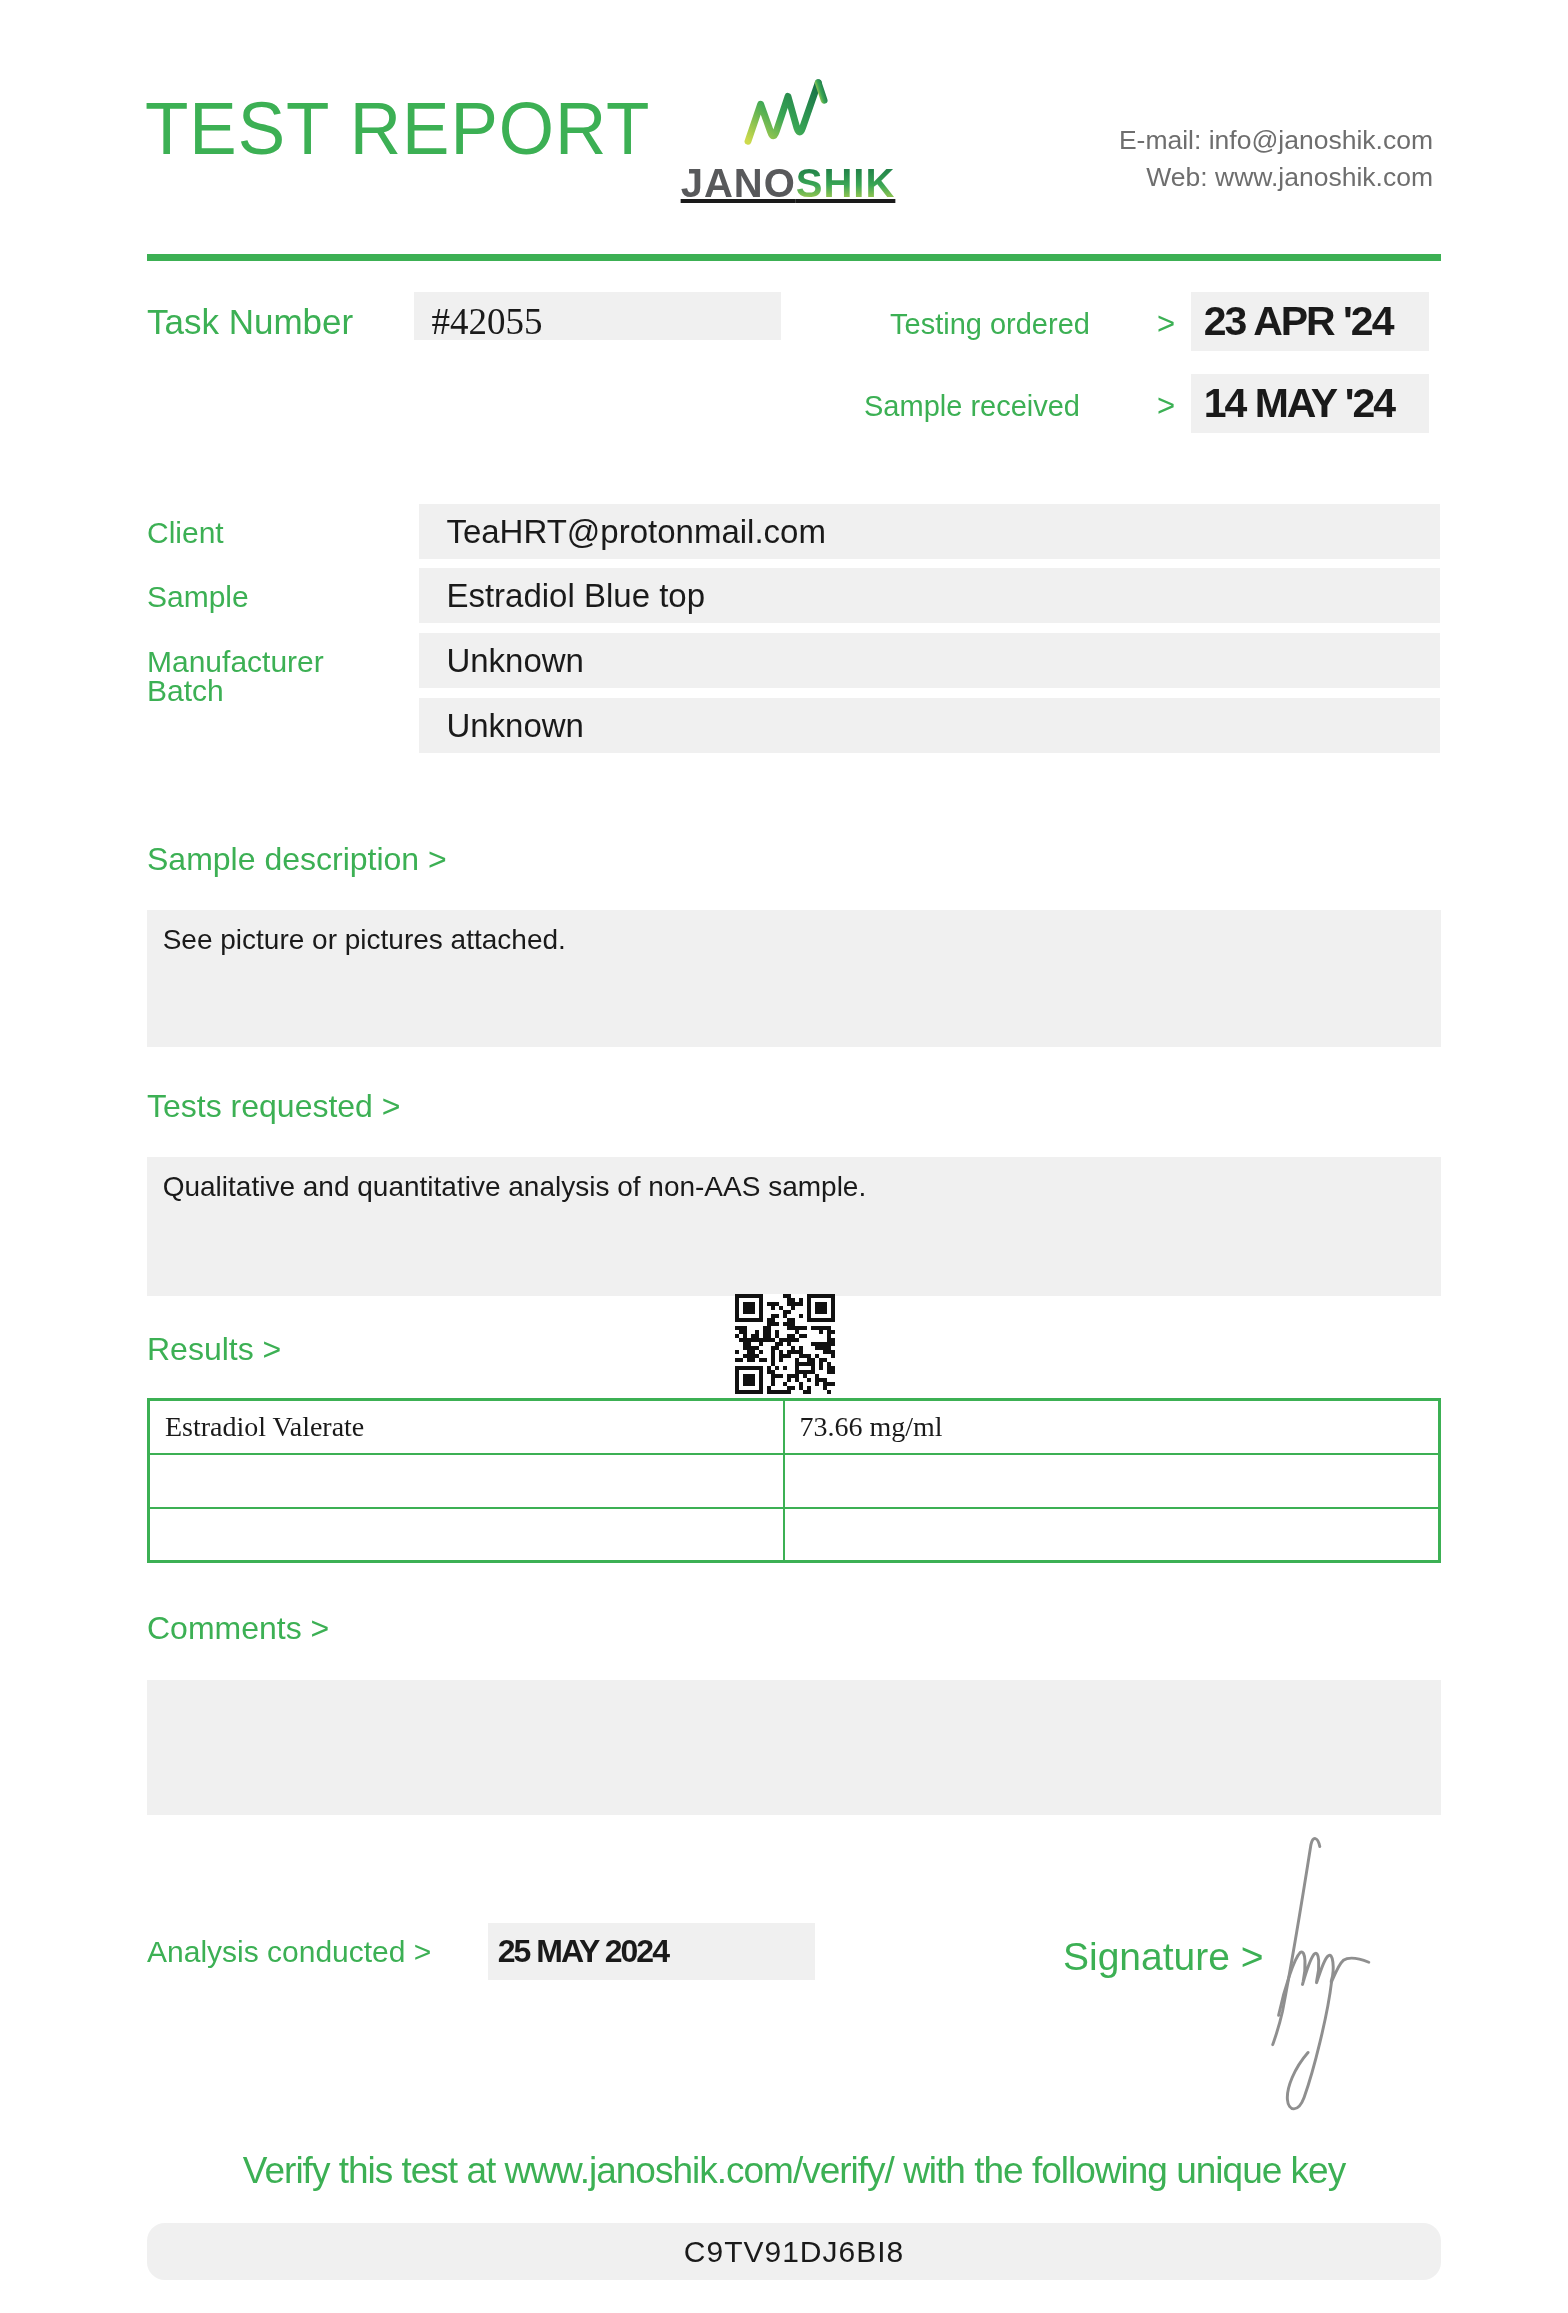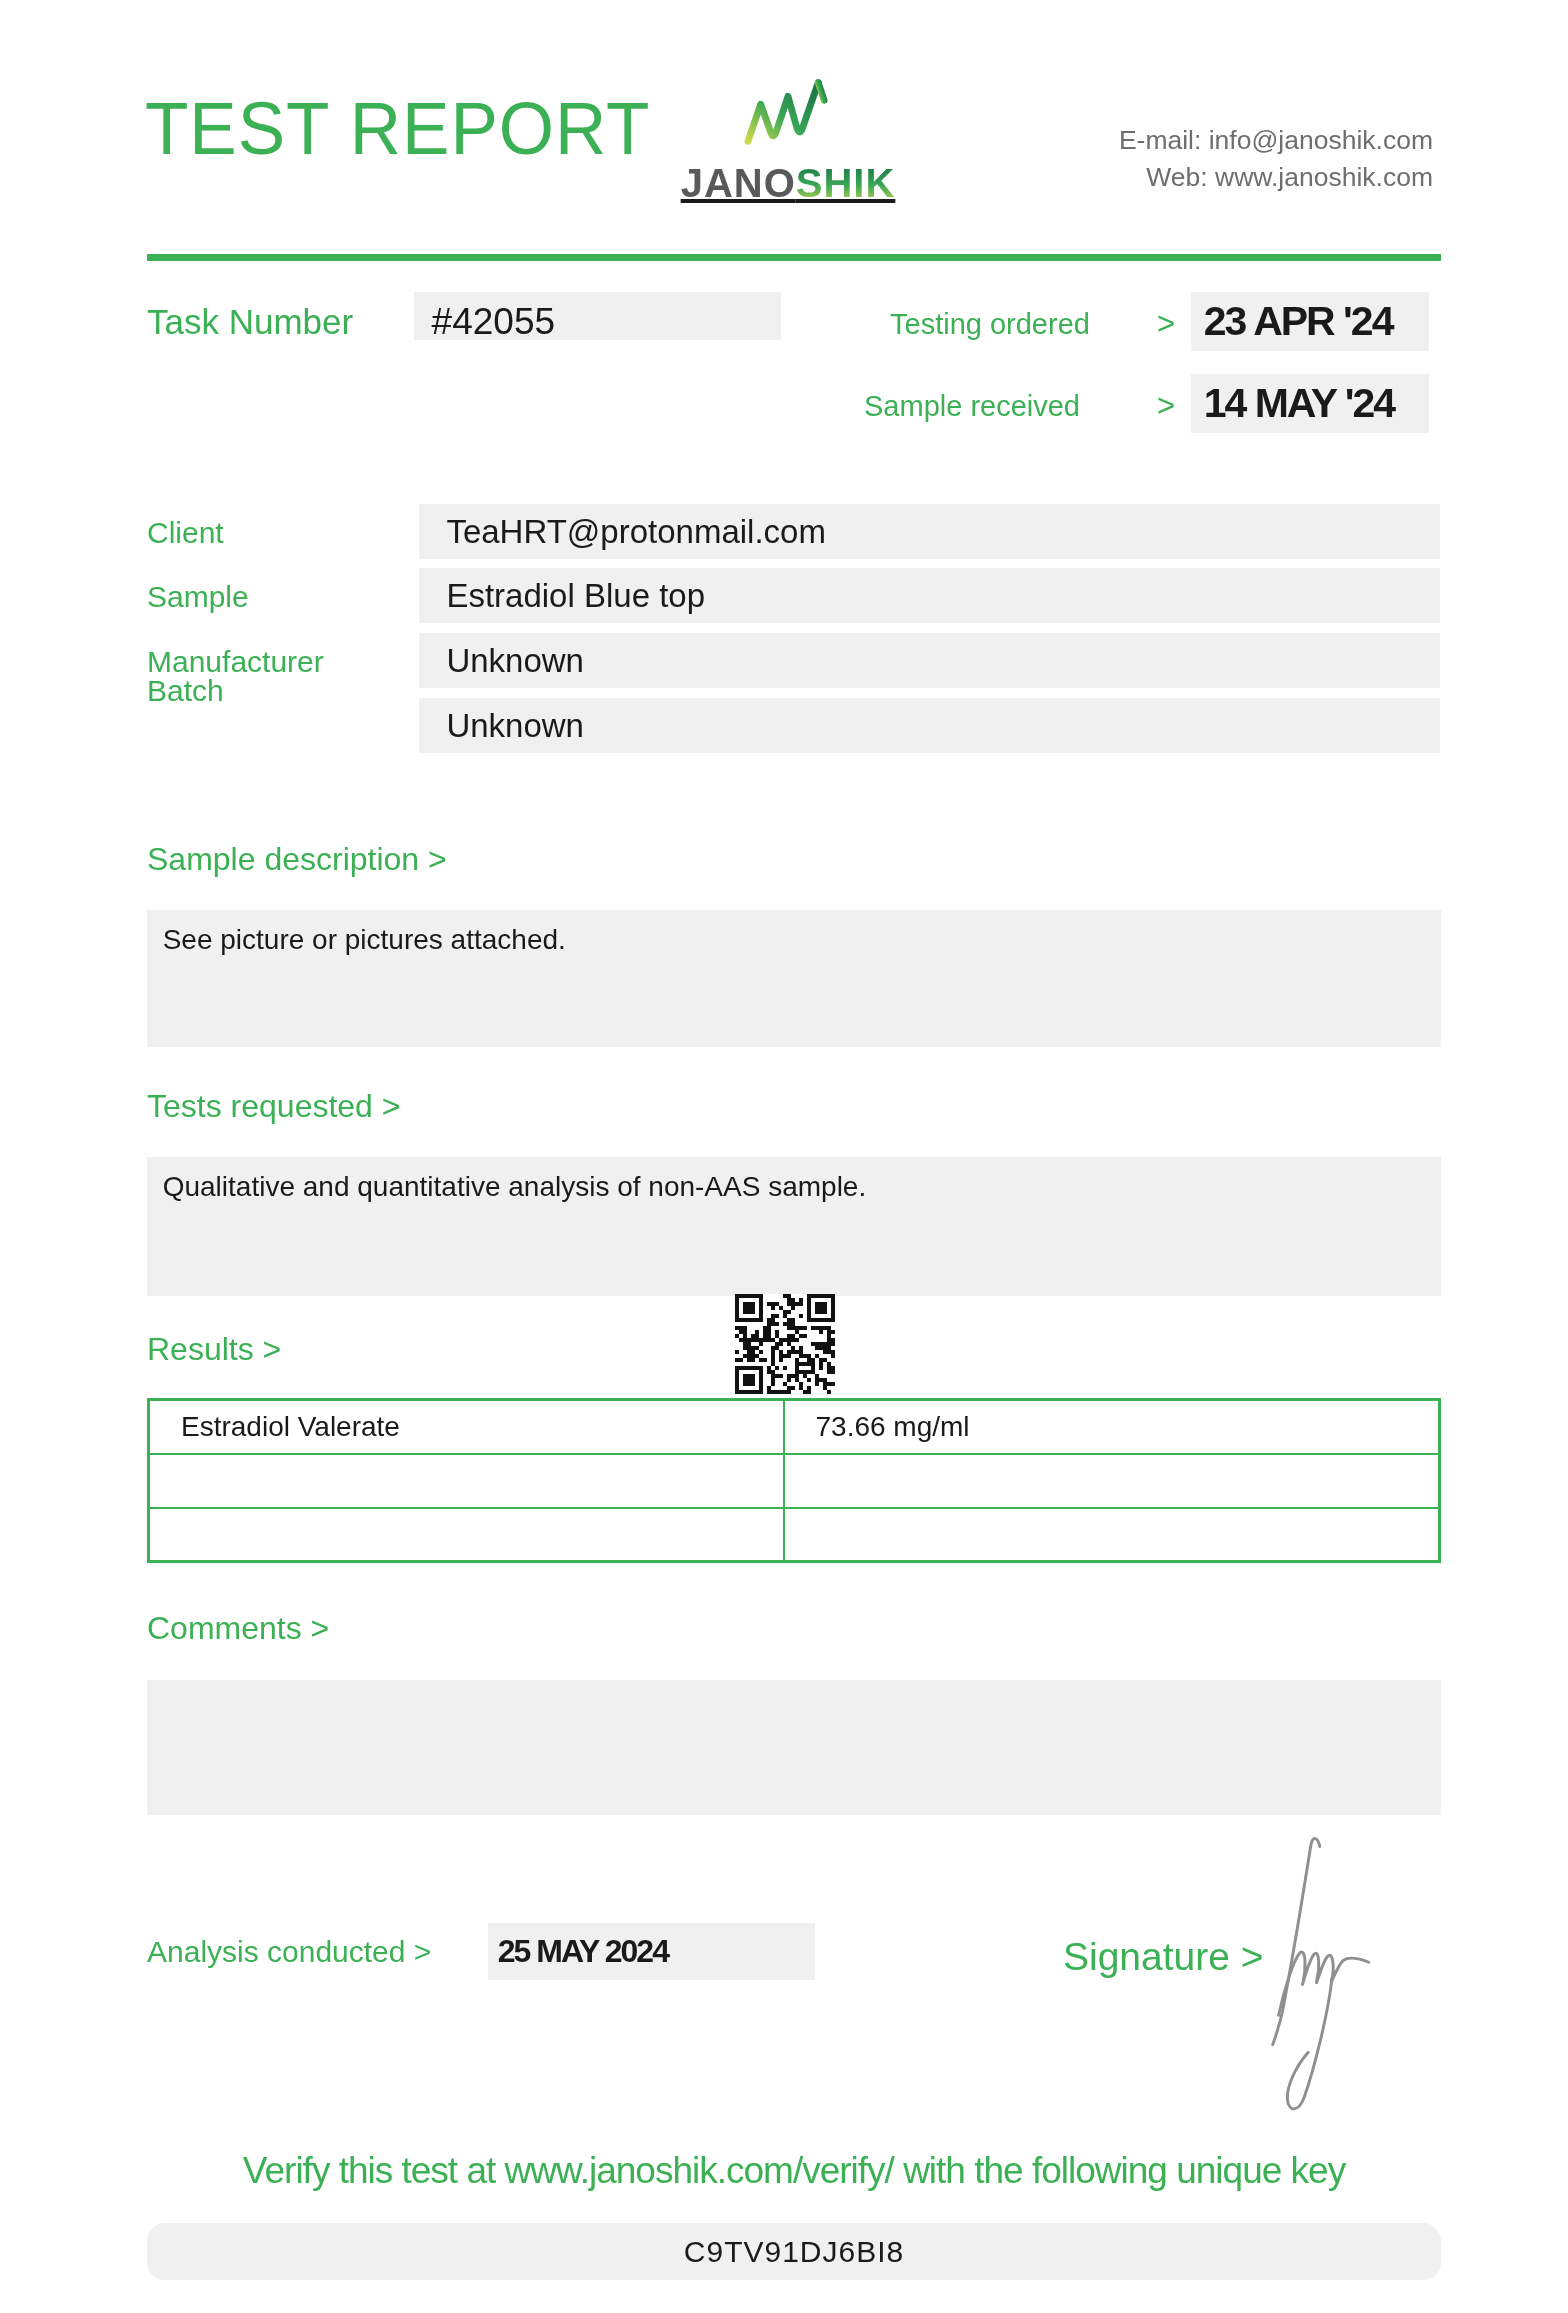--- a/index.html
+++ b/index.html
@@ -31,21 +31,21 @@
   .contact{
     position:absolute;right:135px;top:122px;text-align:right;
     font-size:26.5px;line-height:37px;color:var(--gray);
   }
   .rule{position:absolute;left:147px;top:254px;width:1294px;height:6.9px;background:var(--green);}
 
   
   .task-label{position:absolute;left:147px;top:302px;font-size:35px;color:var(--green);white-space:nowrap;}
   .task-box{
     position:absolute;left:414px;top:292px;width:367px;height:48px;background:var(--box);
-    font-size:37px;line-height:59px;padding-left:17.6px;color:var(--ink);
+    font-size:37px;line-height:59px;padding-left:17.6px;color:var(--ink);font-family:Liberation Serif, serif;
   }
   .date-label{position:absolute;font-size:29px;color:var(--green);white-space:nowrap;}
   .date-arrow{position:absolute;font-size:31px;color:var(--green);}
   .date-box{
     position:absolute;left:1191px;width:238px;height:59px;background:var(--box);
     font-size:41px;font-weight:600;line-height:59px;padding-left:12.7px;letter-spacing:-2px;white-space:nowrap;
   }
 
   
   .meta-label{position:absolute;left:147px;font-size:30px;color:var(--green);white-space:nowrap;}
@@ -64,21 +64,21 @@
   
   .qr{position:absolute;left:735px;top:1294px;width:100px;height:100px;}
 
   
   .results-table{
     position:absolute;left:147px;top:1398px;width:1294px;
     border-collapse:collapse;table-layout:fixed;
   }
   .results-table td{
     border:2.9px solid var(--green);height:54px;font-size:28px;color:var(--ink);
-    padding:0 0 0 31px;background:#fff;white-space:nowrap;overflow:hidden;
+    padding:0 0 0 15px;background:#fff;white-space:nowrap;overflow:hidden;font-family:Liberation Serif, serif;
   }
   .results-table{border:3.9px solid var(--green);}
   .results-table col.c1{width:635px;}
 
   
   .analysis-label{position:absolute;left:147px;top:1935px;font-size:30px;color:var(--green);white-space:nowrap;}
   .analysis-box{
     position:absolute;left:488px;top:1923px;width:327px;height:57px;background:var(--box);
     font-size:32px;font-weight:600;line-height:57px;padding-left:9.8px;letter-spacing:-2px;white-space:nowrap;
   }

